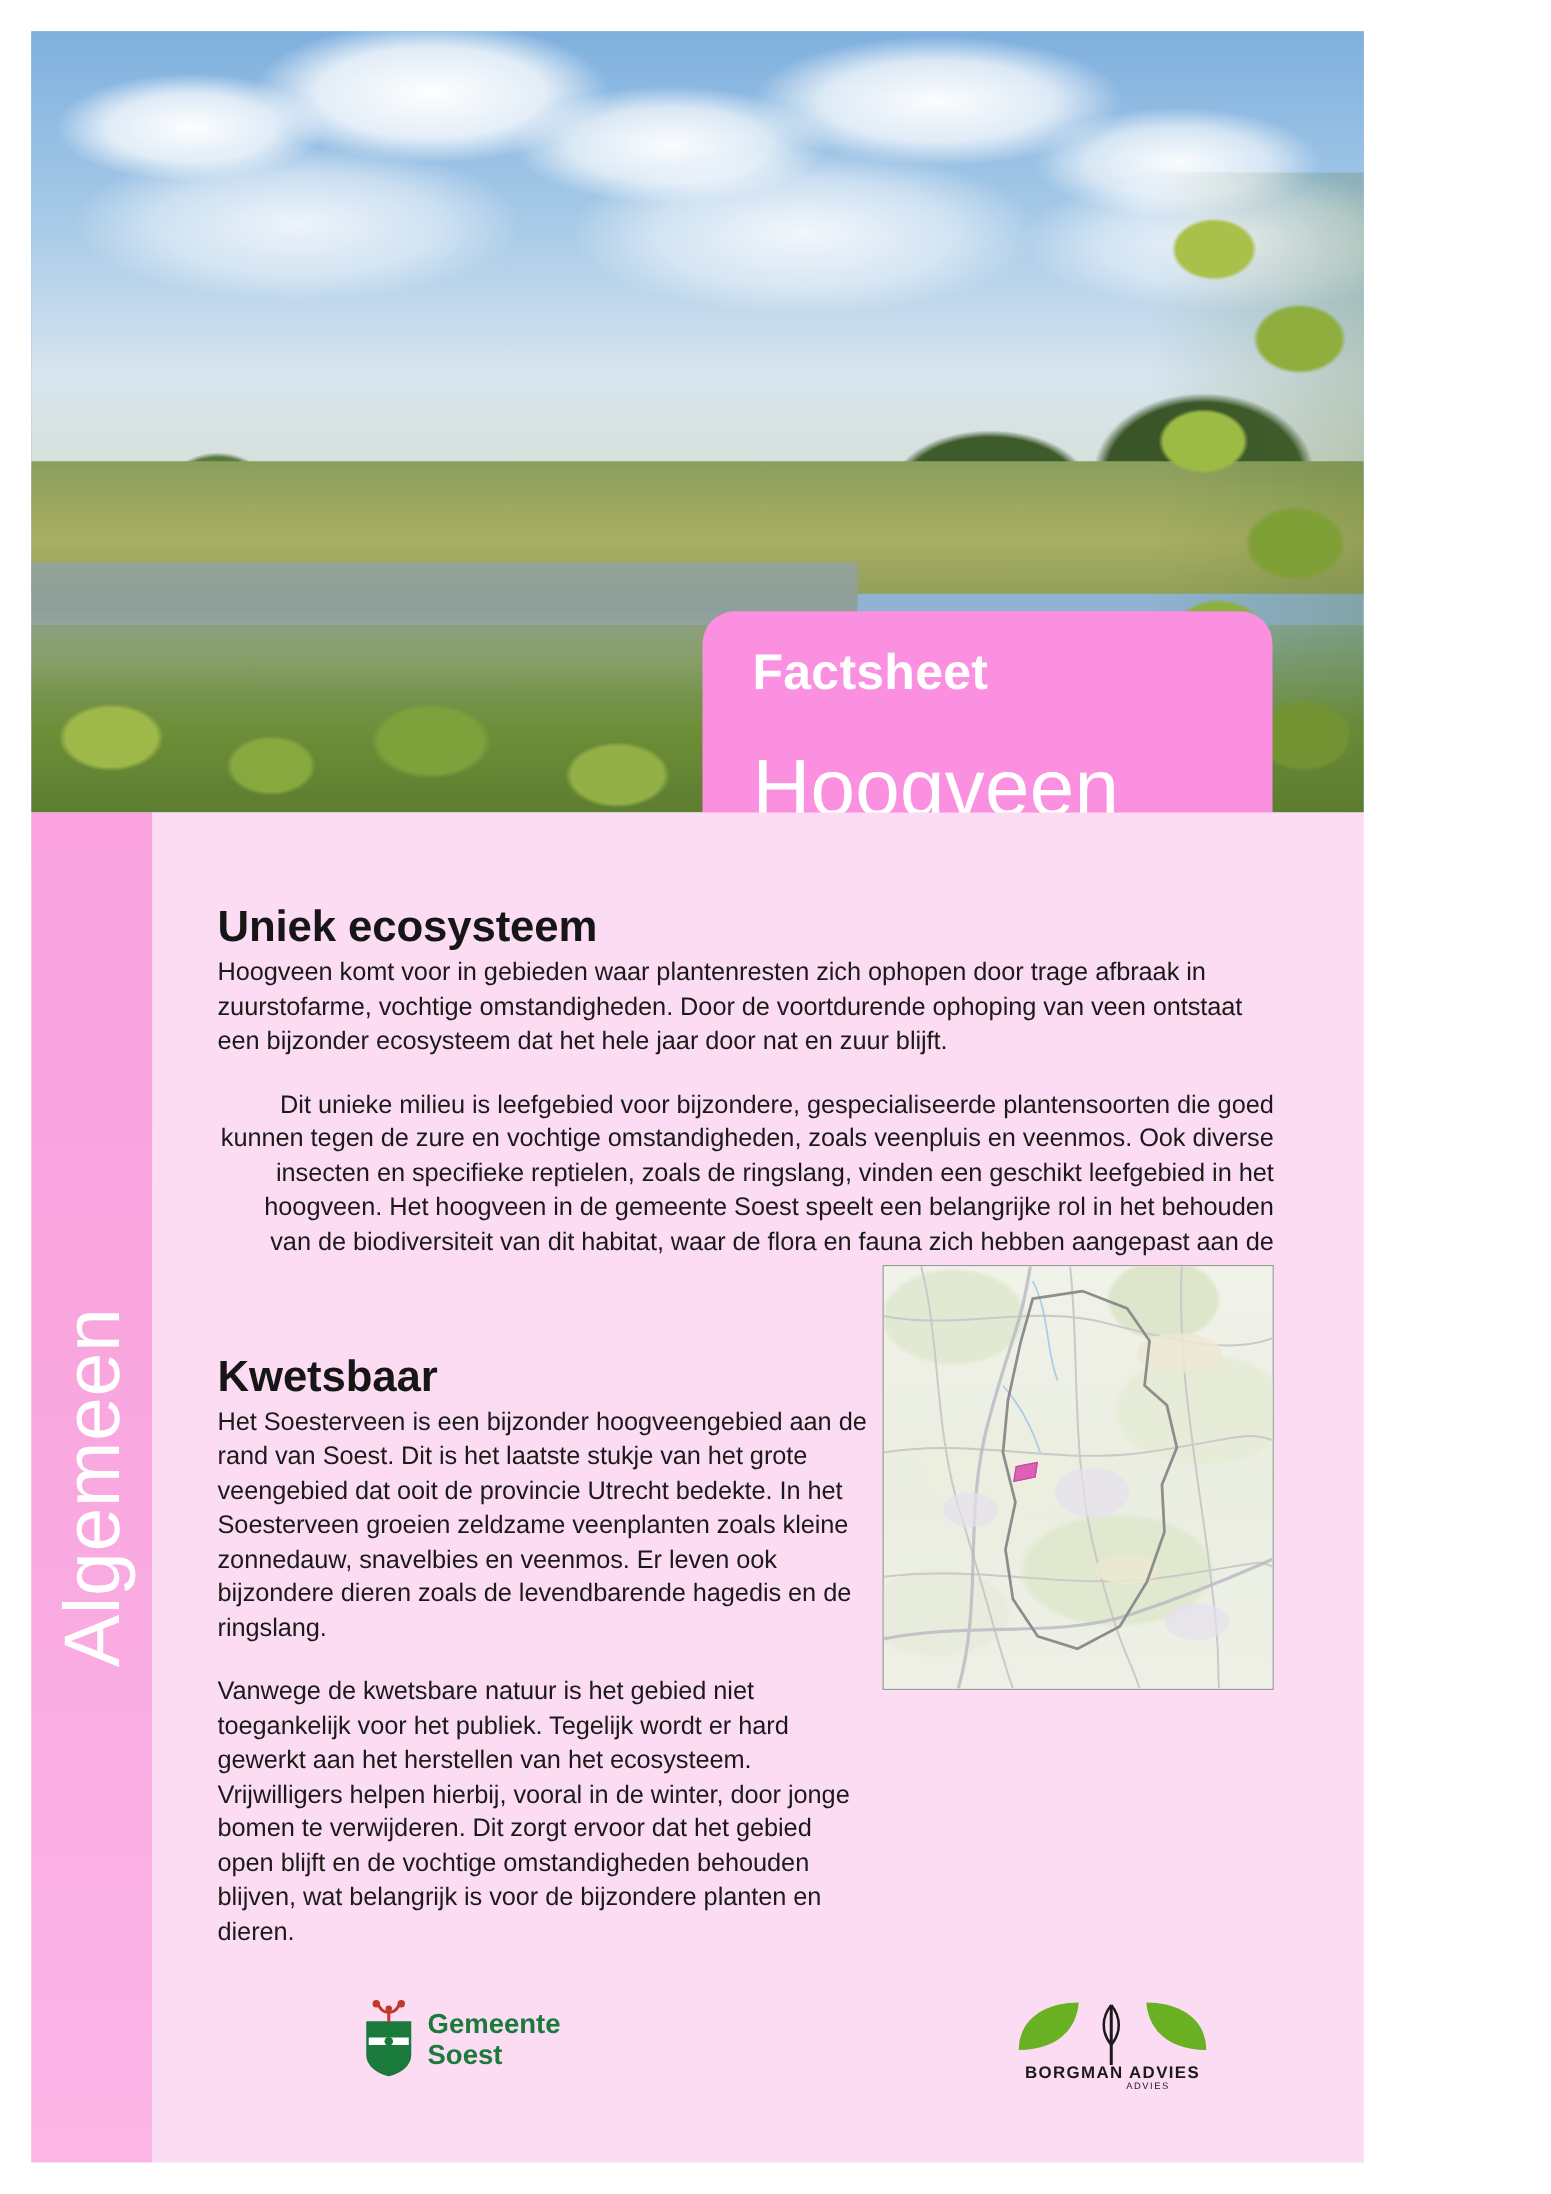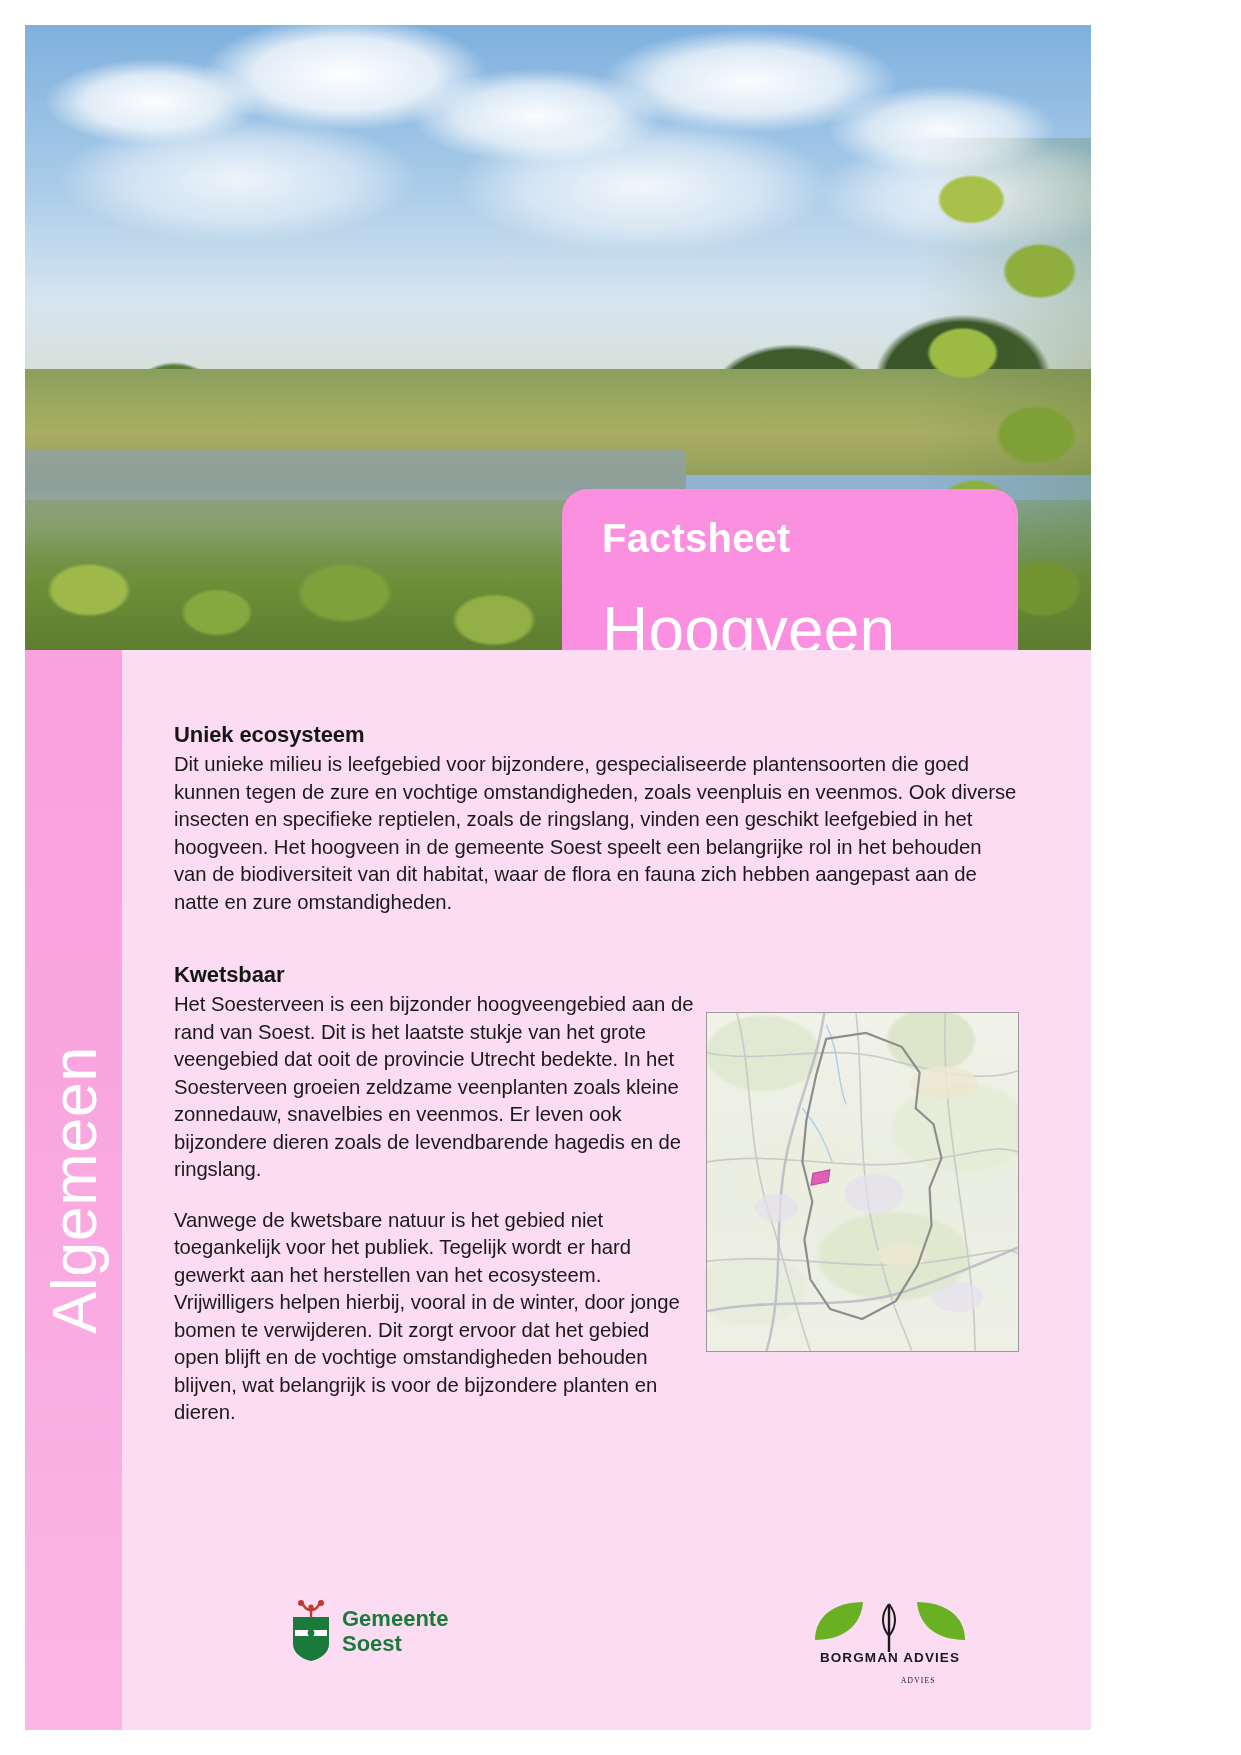--- a/index.html
+++ b/index.html
@@ -135,21 +135,21 @@
     background: #fcdcf2;
   }
 
   #content {
     position: absolute;
     left: 174px; top: 722px;
     width: 845px;
   }
 
   h2.section-title {
-    font-size: 22px;
+    font-size: 35px;
     font-weight: bold;
     color: #161616;
     letter-spacing: -.1px;
     margin-bottom: 3px;
   }
   p.body-text {
     font-size: 20.3px;
     line-height: 1.355;
     color: #1a1a1a;
     letter-spacing: -.05px;
@@ -237,25 +237,24 @@
     left: 0; top: 54px;
     width: 230px;
     text-align: center;
     font-size: 13.5px;
     font-weight: bold;
     color: #1a1a1a;
     letter-spacing: 1.1px;
   }
   #borgman-sub {
     position: absolute;
-    left: 126px; top: 80px;
+    left: 126px; top: 68px;
     font-size: 7.5px;
     letter-spacing: 1.2px;
     color: #1a1a1a;
-    font-family: Liberation Serif, serif;
   }
 </style>
 </head>
 <body>
 
 <div id="page">
 
   <div id="hero">
     <div id="hero-sky"></div>
     <div id="hero-treeline"></div>
@@ -273,20 +272,21 @@
   <div id="sidebar">
     <div id="sidebar-label">Algemeen</div>
   </div>
 
   <div id="body-panel"></div>
 
   <div id="content">
 
     <div id="section-unique">
       <h2 class="section-title">Uniek ecosysteem</h2>
+      <p class="body-text">Hoogveen komt voor in gebieden waar plantenresten zich ophopen door trage afbraak in zuurstofarme, vochtige omstandigheden. Door de voortdurende ophoping van veen ontstaat een bijzonder ecosysteem dat het hele jaar door nat en zuur blijft.</p>
       <p class="body-text">Dit unieke milieu is leefgebied voor bijzondere, gespecialiseerde plantensoorten die goed kunnen tegen de zure en vochtige omstandigheden, zoals veenpluis en veenmos. Ook diverse insecten en specifieke reptielen, zoals de ringslang, vinden een geschikt leefgebied in het hoogveen. Het hoogveen in de gemeente Soest speelt een belangrijke rol in het behouden van de biodiversiteit van dit habitat, waar de flora en fauna zich hebben aangepast aan de natte en zure omstandigheden.</p>
     </div>
 
     <div id="section-kwetsbaar">
       <h2 class="section-title">Kwetsbaar</h2>
       <p class="body-text">Het Soesterveen is een bijzonder hoogveengebied aan de rand van Soest. Dit is het laatste stukje van het grote veengebied dat ooit de provincie Utrecht bedekte. In het Soesterveen groeien zeldzame veenplanten zoals kleine zonnedauw, snavelbies en veenmos. Er leven ook bijzondere dieren zoals de levendbarende hagedis en de ringslang.</p>
       <p class="body-text">Vanwege de kwetsbare natuur is het gebied niet toegankelijk voor het publiek. Tegelijk wordt er hard gewerkt aan het herstellen van het ecosysteem. Vrijwilligers helpen hierbij, vooral in de winter, door jonge bomen te verwijderen. Dit zorgt ervoor dat het gebied open blijft en de vochtige omstandigheden behouden blijven, wat belangrijk is voor de bijzondere planten en dieren.</p>
     </div>
 
   </div>

